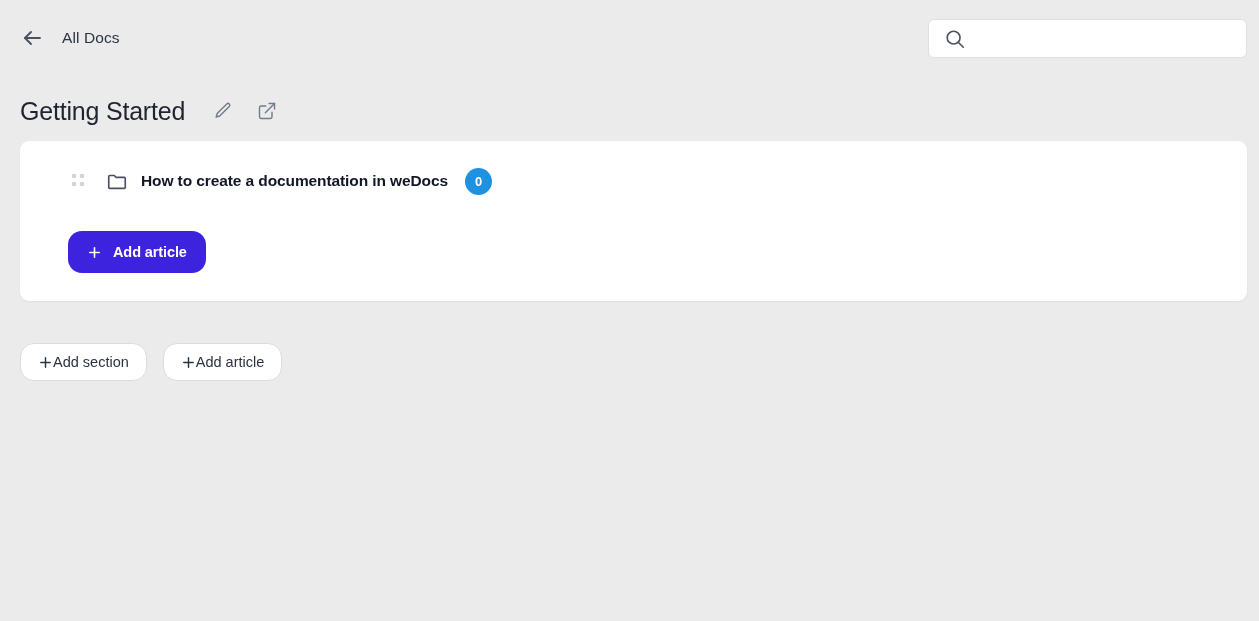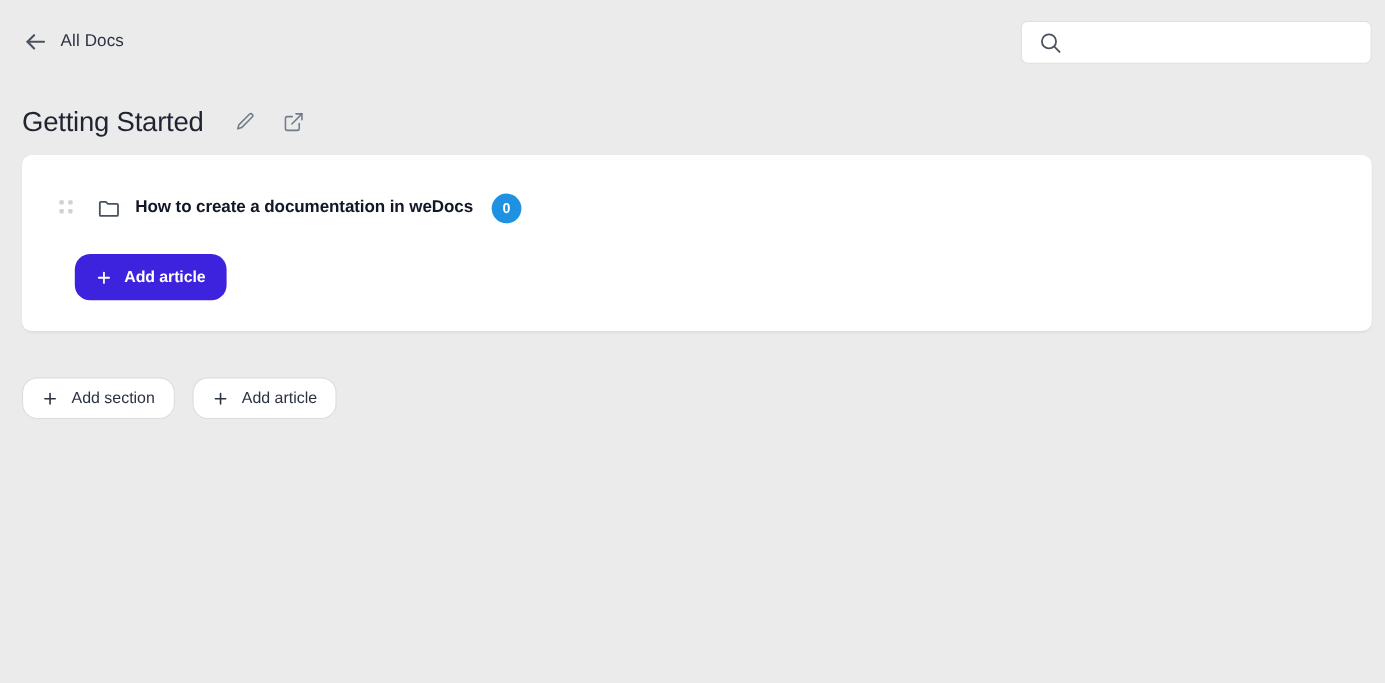--- a/index.html
+++ b/index.html
@@ -23,21 +23,21 @@
     top: 0; left: 0;
     width: 1259px;
     height: 78px;
   }
   .back-link {
     position: absolute;
     left: 20px;
     top: 26px;
     display: flex;
     align-items: center;
-    gap: 11px;
+    gap: 18px;
     cursor: pointer;
     user-select: none;
   }
   .back-arrow {
     width: 24px;
     height: 24px;
     display: block;
     color: #4a5262;
   }
   .back-label {
@@ -129,25 +129,25 @@
     left: 20px;
     top: 141px;
     width: 1227px;
     height: 160px;
     background: #ffffff;
     border-radius: 9px;
     box-shadow: 0 1px 2px rgba(16,24,40,.05);
   }
   .section-row {
     position: absolute;
-    left: 0; top: 12px;
+    left: 0; top: 4px;
     height: 72px;
     display: flex;
     align-items: center;
-    padding-left: 34px;
+    padding-left: 52px;
   }
   .drag-handle {
     width: 14px;
     height: 14px;
     display: grid;
     grid-template-columns: 4px 4px;
     grid-template-rows: 4px 4px;
     gap: 4px;
     cursor: grab;
     flex: 0 0 auto;
@@ -231,21 +231,20 @@
     gap: 16px;
   }
   .btn-secondary {
     height: 38px;
     padding: 0 17px;
     background: #ffffff;
     border: 1px solid #dcdcdc;
     color: #2b3241;
     font-size: 14.5px;
     font-weight: 400;
-    gap: 12px;
   }
   .btn-secondary .plus-icon { color: #2b3241; }
 </style>
 </head>
 <body>
 
 <div class="topbar">
 
   <div class="back-link">
     <span>

